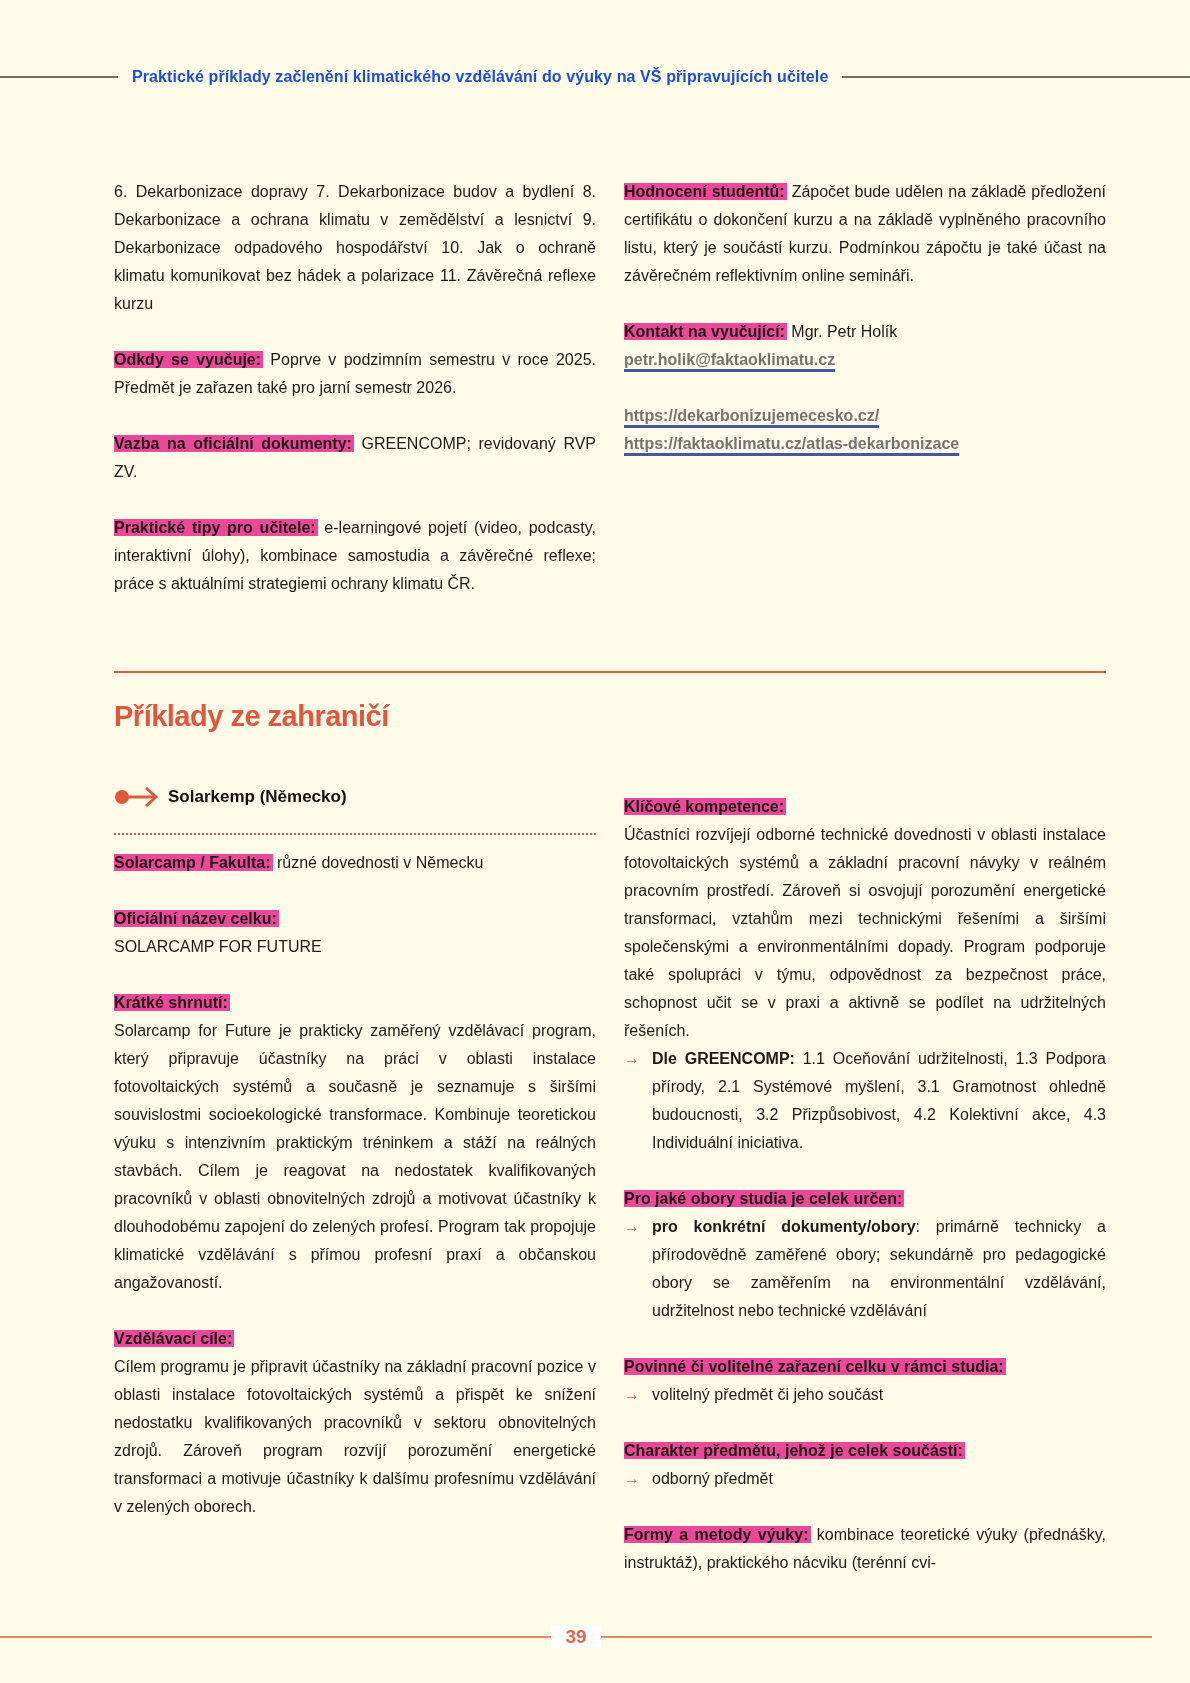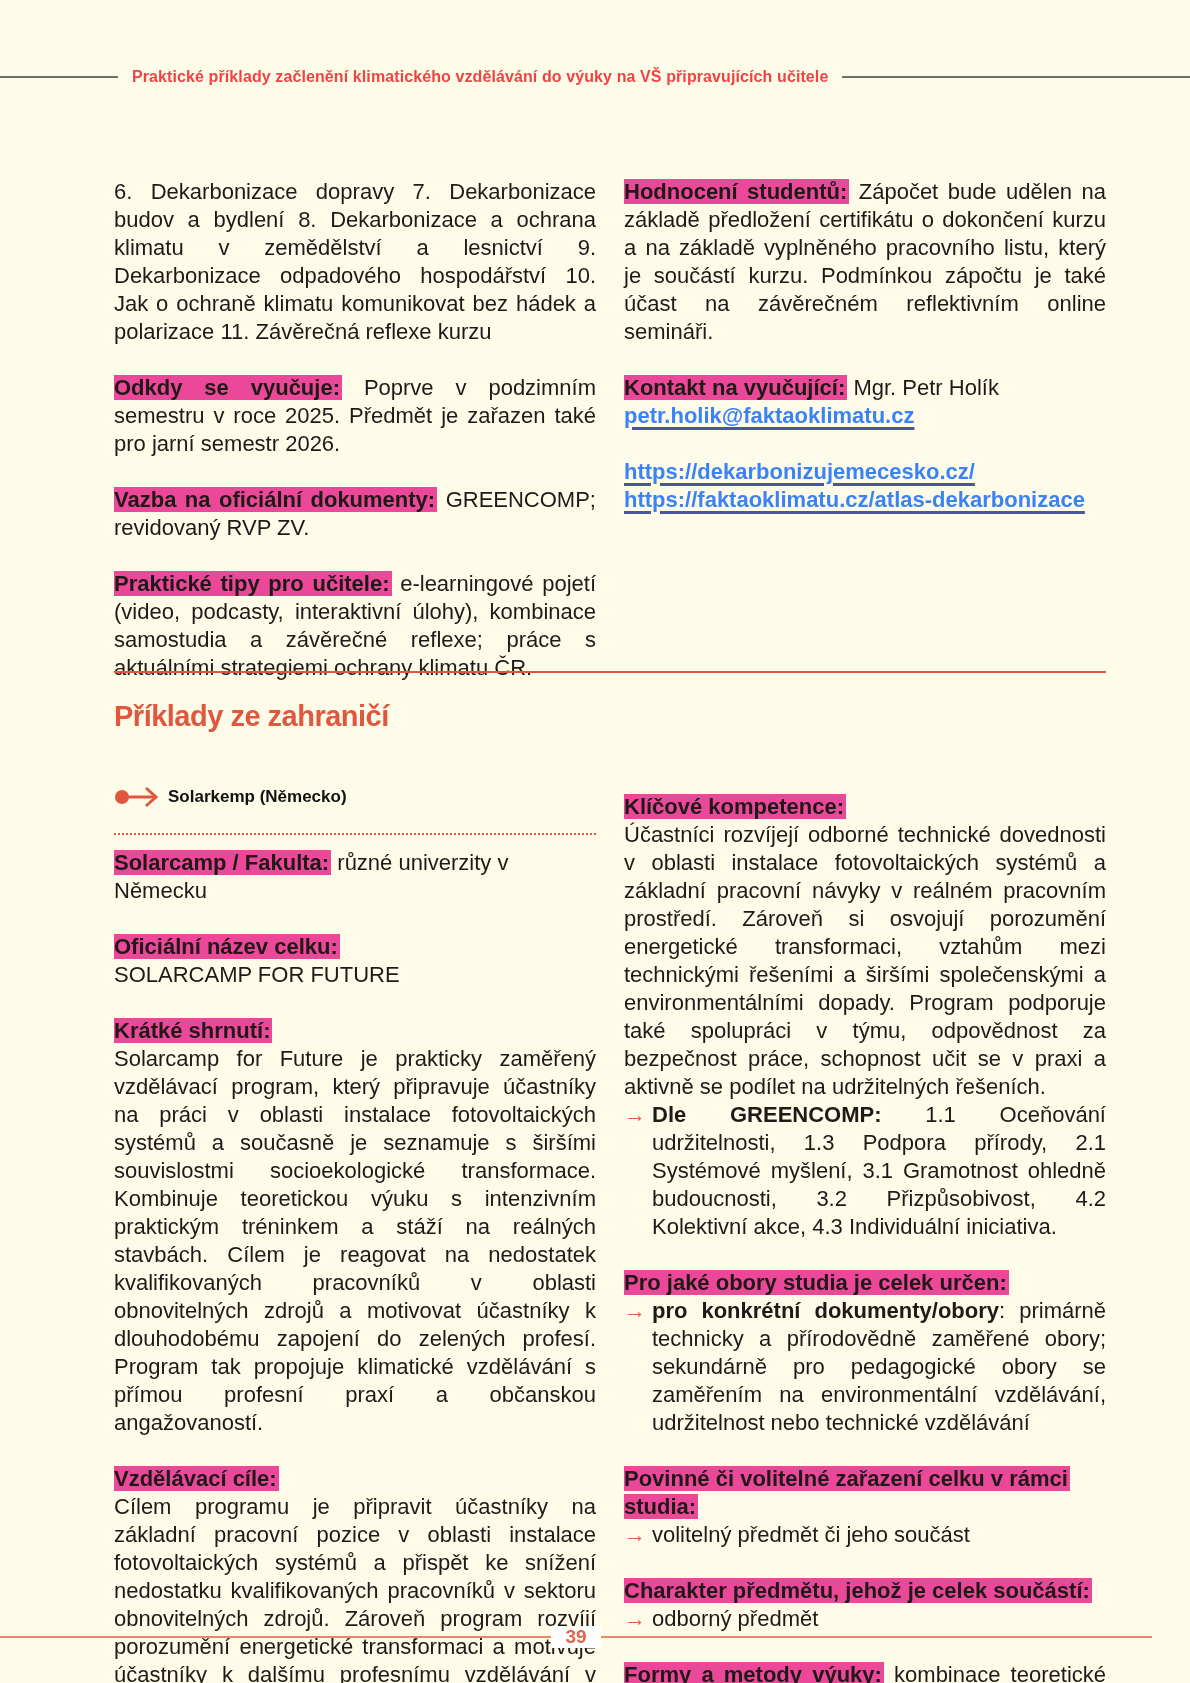--- a/index.html
+++ b/index.html
@@ -8,33 +8,33 @@
     font-family:"Liberation Sans", "DejaVu Sans", sans-serif; color:#1f1a17;
   }
   .header {
     position:absolute; top:66px; left:0; width:1190px; height:22px;
     display:flex; align-items:center;
   }
   .header .line { height:2px; background:#6f6f6a; }
   .header .l1 { width:118px; margin-left:0; }
   .header .l2 { flex:1; margin-right:0; }
   .header .title {
-    font-size:16px; font-weight:bold; color:#ef4444; padding:0 14px; white-space:nowrap; letter-spacing:0.1px;
+    font-size:16px; font-weight:bold; color:#1d4ed8; padding:0 14px; white-space:nowrap; letter-spacing:0.1px;
   }
-  .col { position:absolute; width:482px; font-size:22px; line-height:28px; }
+  .col { position:absolute; width:482px; font-size:16px; line-height:28px; }
   .col.left { left:114px; }
   .col.right { left:624px; }
   p { margin:0; }
   .just { text-align:justify; }
   .lbl {
     font-weight:bold; background:#ec4899; padding:0 2px 0 0;
     box-decoration-break:clone; -webkit-box-decoration-break:clone;
   }
   .gap { height:28px; }
-  a.link { color:#3b82f6; font-weight:bold; text-decoration:underline; text-decoration-color:#4a55a0; text-decoration-thickness:3px; text-underline-offset:4px; }
+  a.link { color:#737373; font-weight:bold; text-decoration:underline; text-decoration-color:#4a55a0; text-decoration-thickness:3px; text-underline-offset:4px; }
   .divider { position:absolute; left:114px; top:671px; width:992px; height:2px; background:#e0573f; }
   .section-title { position:absolute; left:114px; top:700px; font-size:29px; font-weight:bold; color:#e0573f; letter-spacing:-0.5px; }
   .case-title { position:absolute; left:114px; top:786px; display:flex; align-items:center; }
   .case-title .t { font-size:17px; font-weight:bold; color:#111; margin-left:8px; }
   .dotted { position:absolute; left:114px; top:833px; width:482px; border-top:2px dotted #e0573f; }
   .arrow-item { display:flex; }
   .arrow-item .ar { width:28px; flex:0 0 28px; color:#e0573f; font-weight:bold; }
   .arrow-item .tx { flex:1; }
   .footer { position:absolute; top:1626px; left:0; width:1152px; display:flex; align-items:center; }
   .footer .fl { flex:1; height:2px; background:#e8866a; }
@@ -76,21 +76,21 @@
   <svg width="46" height="22" viewBox="0 0 46 22">
     <circle cx="8" cy="11" r="7" fill="#e0573f"></circle>
     <line x1="12" y1="11" x2="42" y2="11" stroke="#e0573f" stroke-width="3"></line>
     <polyline points="32,2 42,11 32,20" fill="none" stroke="#e0573f" stroke-width="3"></polyline>
   </svg>
   <span class="t">Solarkemp (Německo)</span>
 </div>
 <div class="dotted"></div>
 
 <div class="col left" style="top:849px;">
-  <p><span class="lbl">Solarcamp / Fakulta:</span><span> různé univerzity v Německu</span></p>
+  <p><span class="lbl">Solarcamp / Fakulta:</span><span> různé dovednosti v Německu</span></p>
   <div class="gap"></div>
   <p><span class="lbl">Oficiální název celku:</span></p>
   <p>SOLARCAMP FOR FUTURE</p>
   <div class="gap"></div>
   <p><span class="lbl">Krátké shrnutí:</span></p>
   <p class="just">Solarcamp for Future je prakticky zaměřený vzdělávací program, který připravuje účastníky na práci v oblasti instalace fotovoltaických systémů a současně je seznamuje s širšími souvislostmi socioekologické transformace. Kombinuje teoretickou výuku s intenzivním praktickým tréninkem a stáží na reálných stavbách. Cílem je reagovat na nedostatek kvalifikovaných pracovníků v oblasti obnovitelných zdrojů a motivovat účastníky k dlouhodobému zapojení do zelených profesí. Program tak propojuje klimatické vzdělávání s přímou profesní praxí a občanskou angažovaností.</p>
   <div class="gap"></div>
   <p><span class="lbl">Vzdělávací cíle:</span></p>
   <p class="just">Cílem programu je připravit účastníky na základní pracovní pozice v oblasti instalace fotovoltaických systémů a přispět ke snížení nedostatku kvalifikovaných pracovníků v sektoru obnovitelných zdrojů. Zároveň program rozvíjí porozumění energetické transformaci a motivuje účastníky k dalšímu profesnímu vzdělávání v zelených oborech.</p>
 </div>

